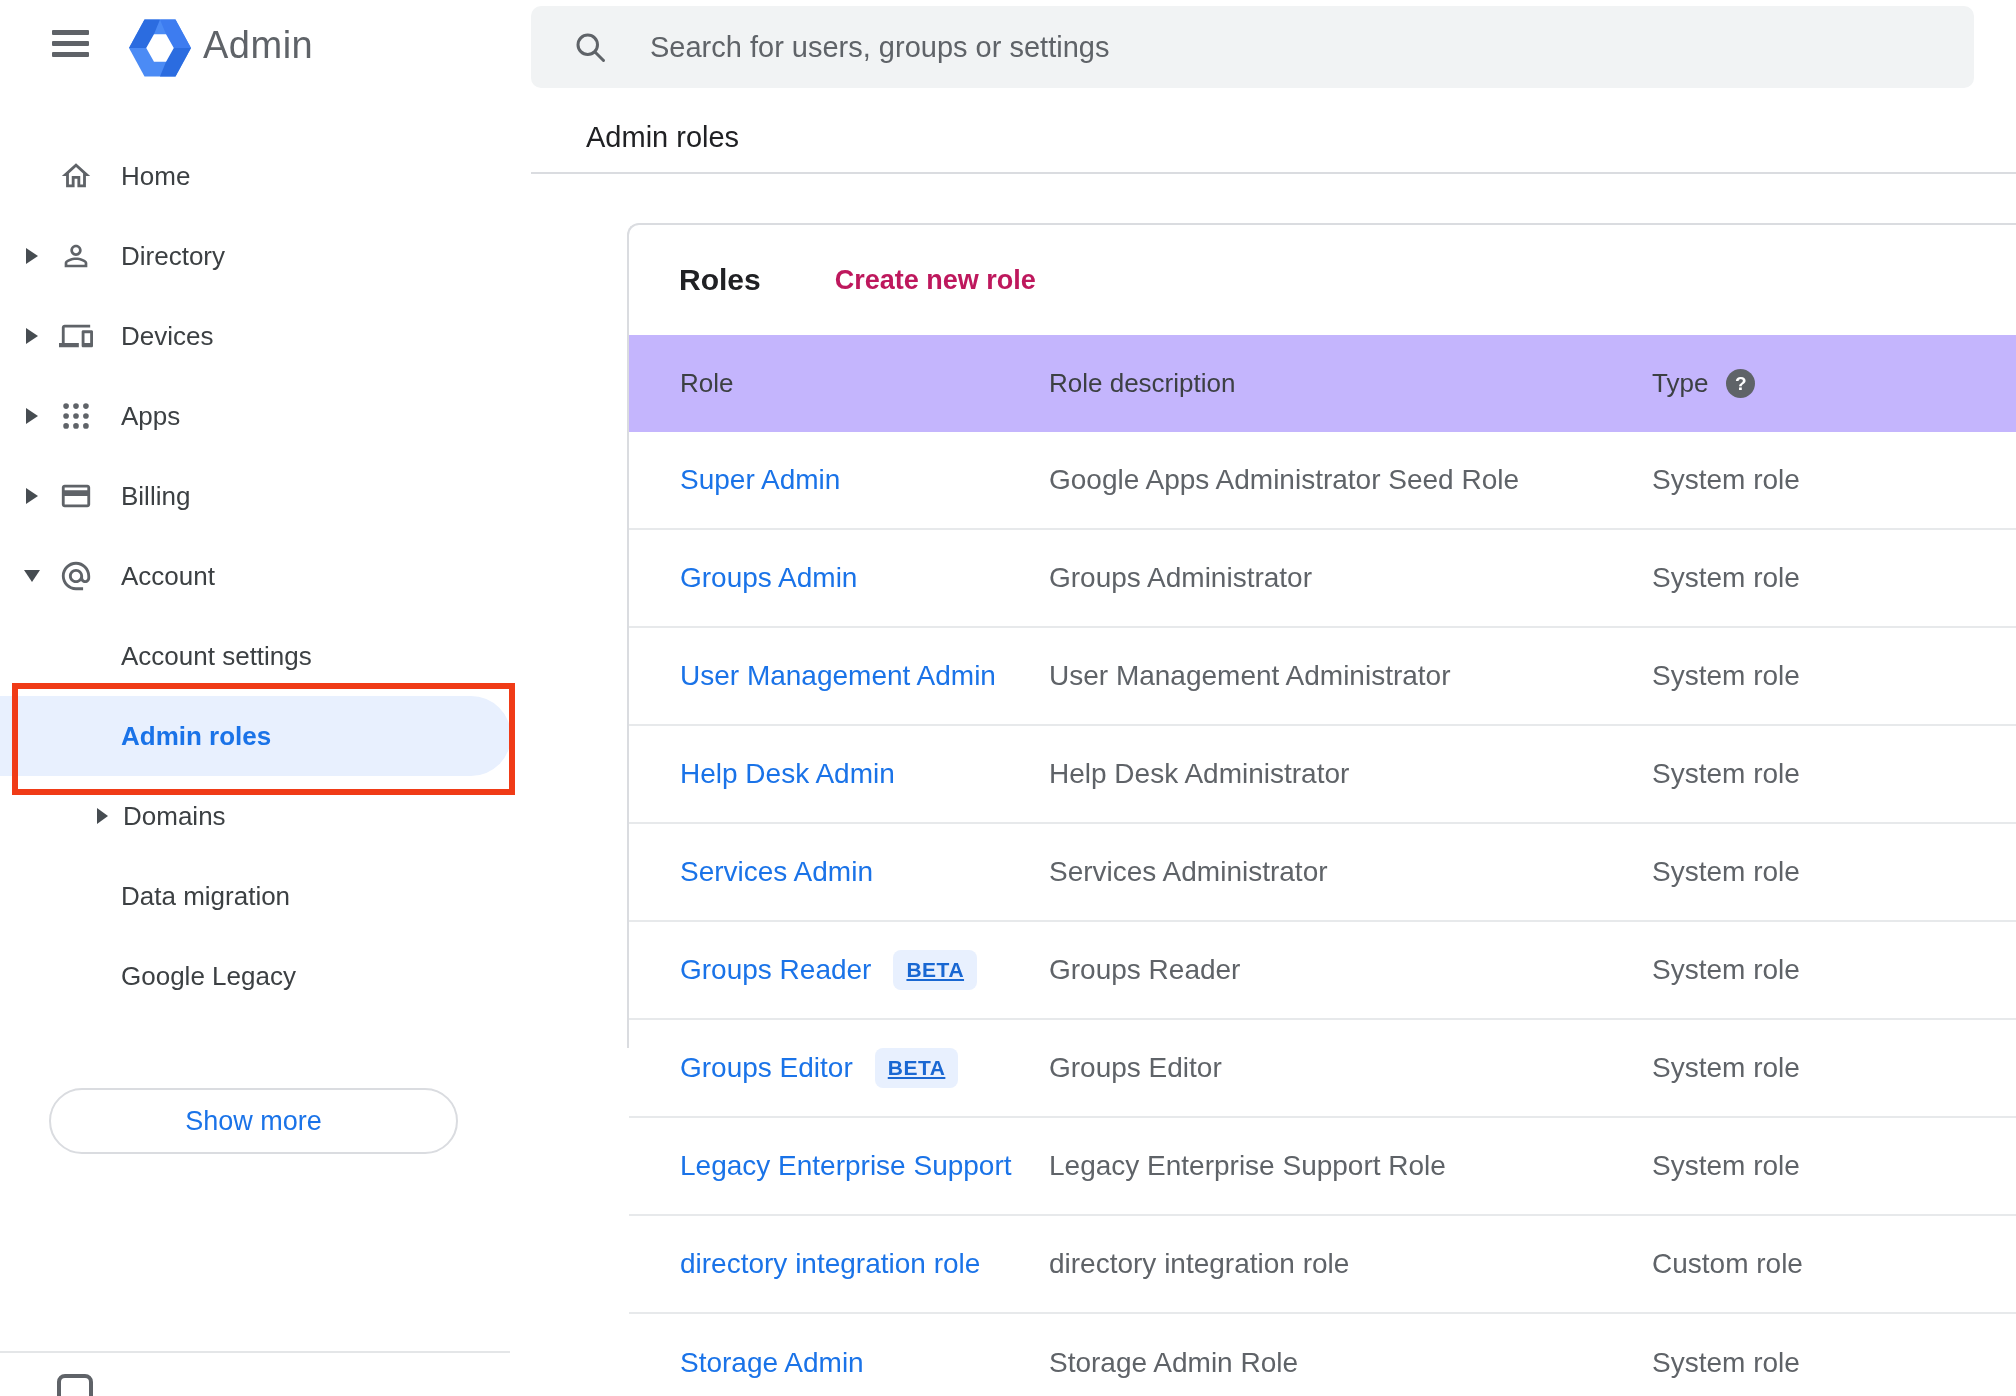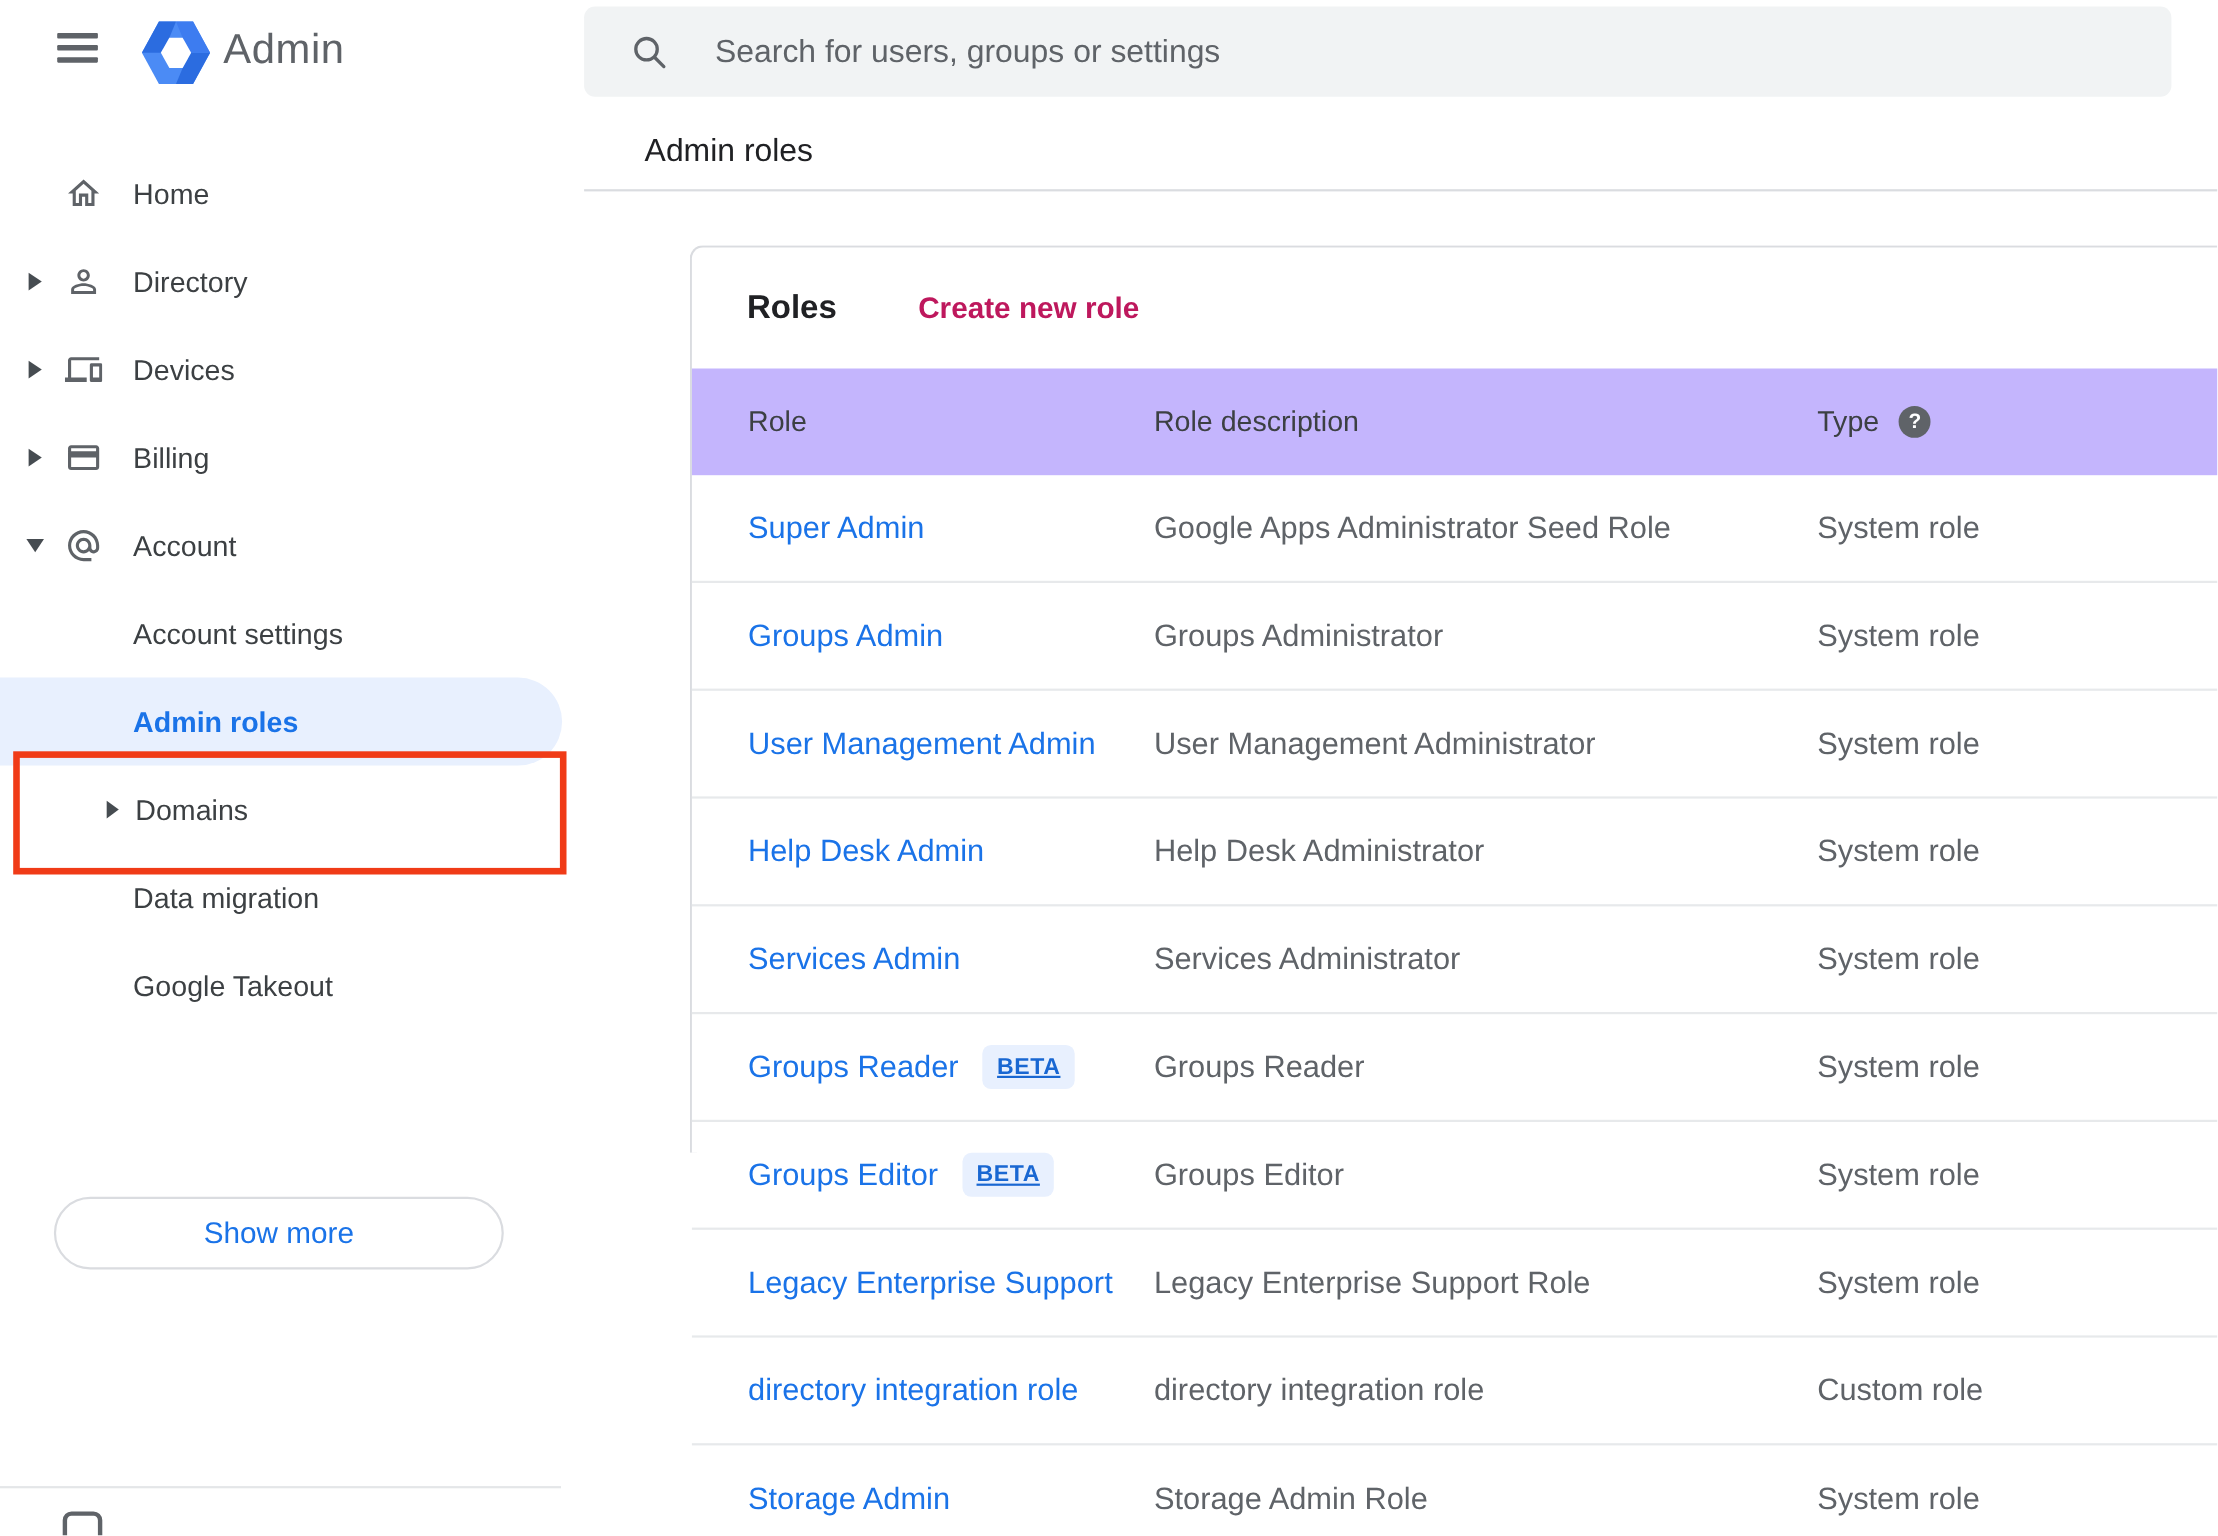--- a/index.html
+++ b/index.html
@@ -103,20 +103,35 @@
     <div class="nav-row">
       <span class="nav-arrow"></span>
       <svg class="nav-icon" viewBox="0 0 24 24" fill="#5f6368">
           <path d="M4 6h18V4H4c-1.1 0-2 .9-2 2v11H0v3h14v-3H4V6zm19 2h-6c-.55 0-1 .45-1 1v10c0 .55.45 1 1 1h6c.55 0 1-.45 1-1V9c0-.55-.45-1-1-1zm-1 9h-4v-7h4v7z"></path>
         </svg>
       <span class="nav-label">Devices</span>
     </div>
     <div class="nav-row">
       <span class="nav-arrow"></span>
       <svg class="nav-icon" viewBox="0 0 24 24" fill="#5f6368">
+        <circle cx="5" cy="5" r="2"></circle>
+          <circle cx="12" cy="5" r="2"></circle>
+          <circle cx="19" cy="5" r="2"></circle>
+        <circle cx="5" cy="12" r="2"></circle>
+          <circle cx="12" cy="12" r="2"></circle>
+          <circle cx="19" cy="12" r="2"></circle>
+        <circle cx="5" cy="19" r="2"></circle>
+          <circle cx="12" cy="19" r="2"></circle>
+          <circle cx="19" cy="19" r="2"></circle>
+      </svg>
+      <span class="nav-label">Apps</span>
+    </div>
+    <div class="nav-row">
+      <span class="nav-arrow"></span>
+      <svg class="nav-icon" viewBox="0 0 24 24" fill="#5f6368">
           <path d="M20 4H4c-1.11 0-1.99.89-1.99 2L2 18c0 1.11.89 2 2 2h16c1.11 0 2-.89 2-2V6c0-1.11-.89-2-2-2zm0 14H4v-6h16v6zm0-10H4V6h16v2z"></path>
         </svg>
       <span class="nav-label">Billing</span>
     </div>
     <div class="nav-row">
       <span class="nav-arrow down"></span>
       <svg class="nav-icon" viewBox="0 0 24 24" fill="#5f6368">
           <path d="M12 2C6.48 2 2 6.48 2 12s4.48 10 10 10h5v-2h-5c-4.34 0-8-3.66-8-8s3.66-8 8-8 8 3.66 8 8v1.43c0 .79-.71 1.57-1.5 1.57s-1.5-.78-1.5-1.57V12c0-2.76-2.24-5-5-5s-5 2.24-5 5 2.24 5 5 5c1.38 0 2.64-.56 3.54-1.47.65.89 1.77 1.47 2.96 1.47 1.97 0 3.5-1.6 3.5-3.57V12c0-5.52-4.48-10-10-10zm0 13c-1.66 0-3-1.34-3-3s1.34-3 3-3 3 1.34 3 3-1.34 3-3 3z"></path>
         </svg>
       <span class="nav-label">Account</span>
@@ -129,21 +144,21 @@
       <span class="sub-label">Admin roles</span>
     </div>
     <div class="nav-row">
       <span class="sub-arrow"></span>
       <span class="sub-label">Domains</span>
     </div>
     <div class="nav-row">
       <span class="sub-label">Data migration</span>
     </div>
     <div class="nav-row">
-      <span class="sub-label">Google Takeout</span>
+      <span class="sub-label">Google Legacy</span>
     </div>
   </div>
 
   <div class="annotation-box"></div>
 
   <button class="show-more">Show more</button>
   <div class="sidebar-bottom-divider"></div>
   <div class="partial-icon"></div>
 
   <div class="search-bar">

